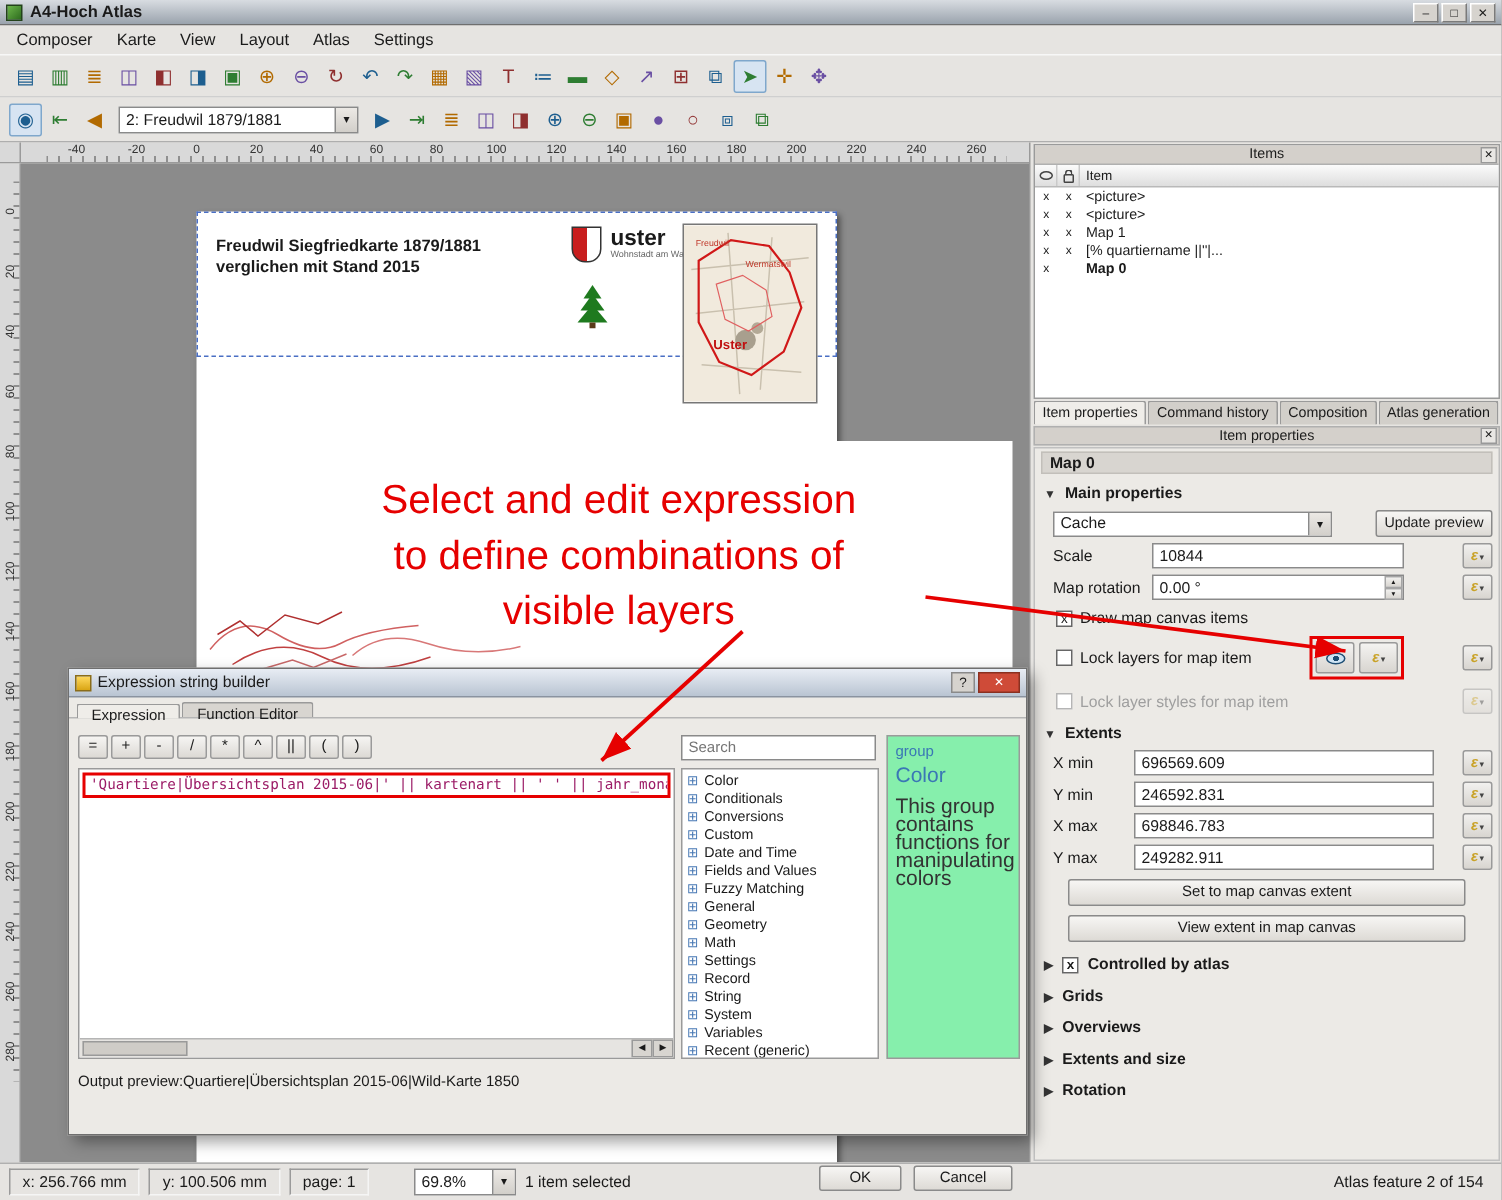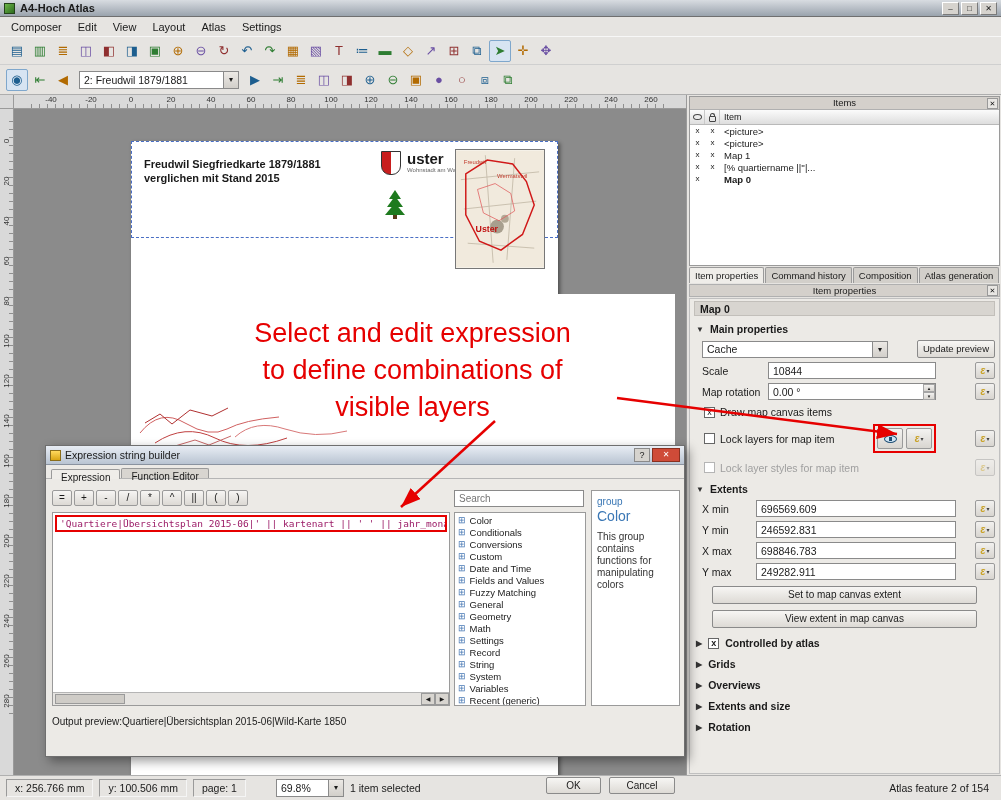--- a/index.html
+++ b/index.html
@@ -74,24 +74,24 @@
   .search{position:absolute;left:408px;top:6px;width:130px;height:17px;border:1px solid #8a8a8a;background:#fff;font-size:10px;padding:0 4px;font-family:"Liberation Sans",sans-serif;}
   .editor{position:absolute;left:6px;top:28px;width:398px;height:194px;background:#fff;border:1px solid #9a9a9a;overflow:hidden;}
   .expr-redbox{margin:2px;border:2px solid #e60000;padding:1px 3px;font-family:"DejaVu Sans Mono",monospace;font-size:9.5px;color:#9b1b66;white-space:nowrap;overflow:hidden;height:17px;}
   .hsb{position:absolute;left:0;bottom:0;width:100%;height:13px;border-top:1px solid #b5b5b5;background:#e6e4e1;display:flex;align-items:center;}
   .hsb-thumb{width:70px;height:10px;margin-left:2px;background:#cfccc7;border:1px solid #9a9a9a;}
   .sbtn{width:14px;height:12px;margin-left:auto;background:#d8d5d0;border:1px solid #9a9a9a;font-size:6px;text-align:center;line-height:11px;}
   .sbtn+.sbtn{margin-left:0;}
   .ftree{position:absolute;left:408px;top:28px;width:132px;height:194px;background:#fff;border:1px solid #9a9a9a;overflow:hidden;padding:1px 0;}
   .fitem{display:flex;gap:4px;align-items:center;padding:0 3px;height:12px;font-size:9.5px;white-space:nowrap;}
   .fico{color:#4a7ab5;font-size:9px;}
-  .helpbox{position:absolute;left:545px;top:6px;width:89px;height:216px;background:#ffffff;border:1px solid #9a9a9a;padding:5px;overflow:hidden;}
+  .helpbox{position:absolute;left:545px;top:6px;width:89px;height:216px;background:#86efac;border:1px solid #9a9a9a;padding:5px;overflow:hidden;}
   .help-word{color:#3a77b5;font-size:10px;}
   .help-name{color:#3a77b5;font-size:14px;margin:1px 0 7px;}
-  .help-text{font-size:10px;color:#333;line-height:12px;}
+  .help-text{font-size:14px;color:#333;line-height:12px;}
   .outprev{position:absolute;left:6px;top:232px;display:flex;gap:0;font-size:10px;}
   .dlg-ok{position:absolute;left:500px;top:293px;width:55px;height:17px;}
   .dlg-cancel{position:absolute;left:563px;top:293px;width:66px;height:17px;}
   .pushbtn{background:linear-gradient(#f7f6f4,#dddad5);border:1px solid #8a8a8a;border-radius:2px;font-size:10px;text-align:center;line-height:15px;}
 
   
   .rightpanel{position:absolute;left:686px;top:95px;width:315px;height:680px;background:#e6e4e1;border-left:1px solid #9a9a9a;}
   .items-dock{position:absolute;left:2px;top:1px;width:311px;height:170px;background:#fff;border:1px solid #9a9a9a;}
   .dock-header{height:13px;background:#d4d0cb;border-bottom:1px solid #b0b0b0;text-align:center;font-size:9.5px;line-height:12px;position:relative;}
   .dock-close{position:absolute;right:1px;top:1px;width:11px;height:11px;font-size:7px;line-height:10px;text-align:center;border:1px solid #999;background:#e8e6e3;}
@@ -162,21 +162,21 @@
     <span class="winbtns">
       <span class="wbtn">–</span>
       <span class="wbtn">□</span>
       <span class="wbtn">✕</span>
     </span>
   </div>
 
   <div class="menubar">
 
   <span class="menu-item">Composer</span>
-      <span class="menu-item">Edit</span>
+      <span class="menu-item">Karte</span>
       <span class="menu-item">View</span>
       <span class="menu-item">Layout</span>
       <span class="menu-item">Atlas</span>
       <span class="menu-item">Settings</span>
     </div>
 
   <div class="toolbar tb1">
 
   <span class="tbtn">
         <span class="g">▤</span>

